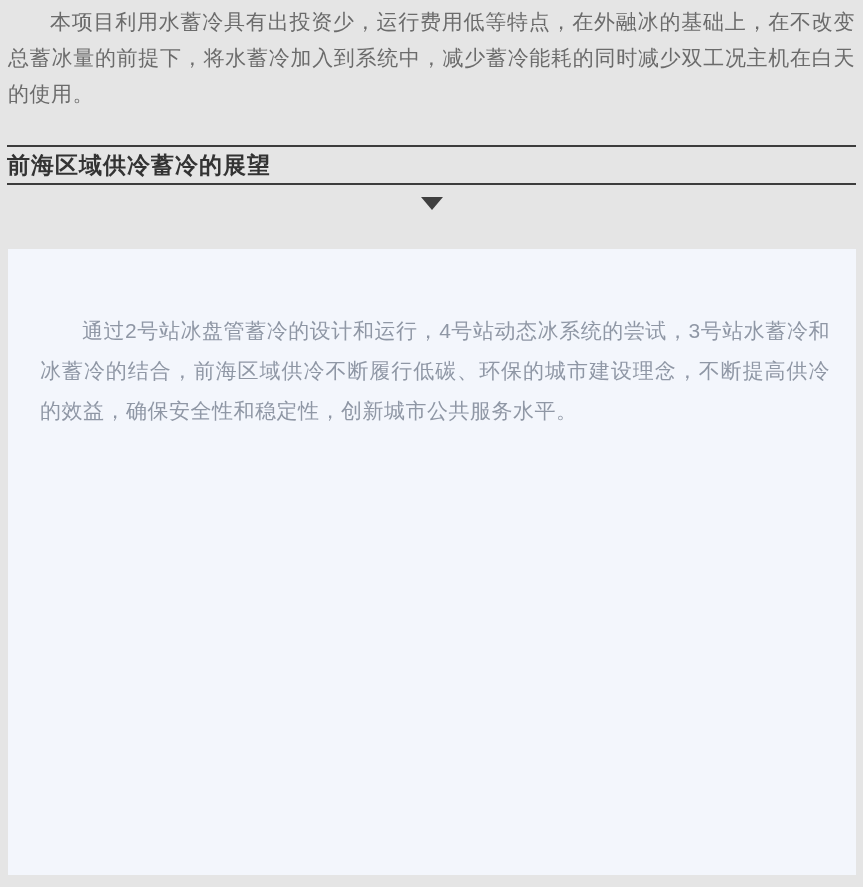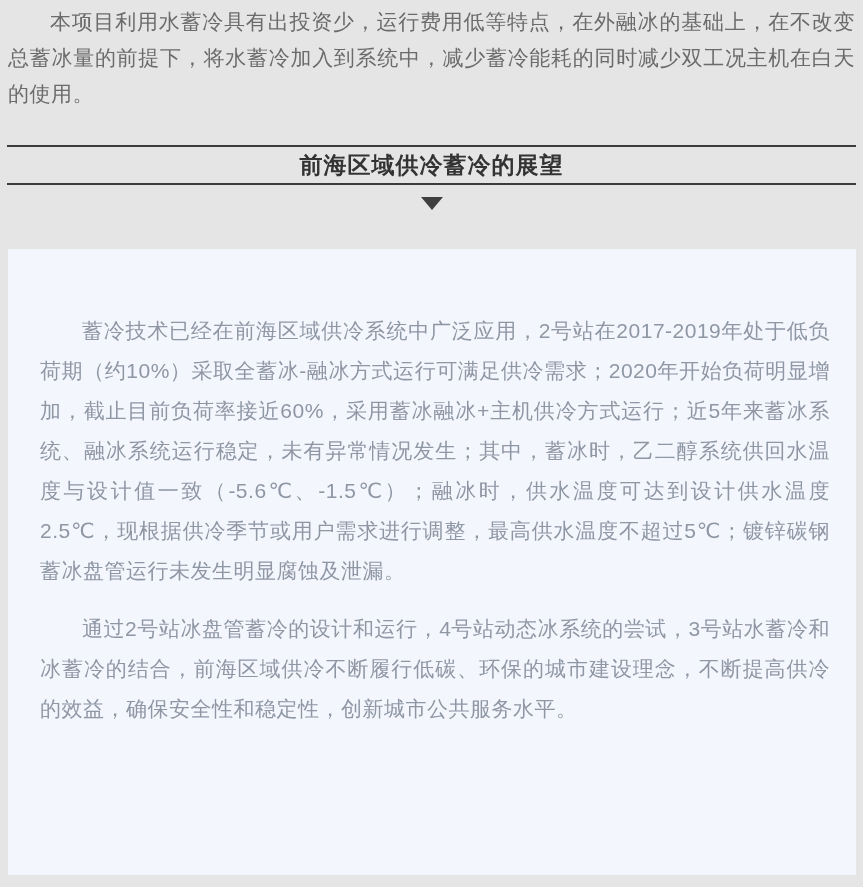--- a/index.html
+++ b/index.html
@@ -23,21 +23,20 @@
     color: #6b6b6b;
     text-indent: 2em;
     text-align: justify;
     letter-spacing: 0.5px;
   }
   .section-heading {
     margin: 33px 7px 0 7px;
     border-top: 2px solid #3c3c3c;
     border-bottom: 2px solid #3c3c3c;
     padding: 5px 0;
-    text-align: center;
   }
   .section-heading h2 {
     margin: 0;
     font-size: 23px;
     line-height: 26px;
     font-weight: bold;
     color: #333333;
     letter-spacing: 1px;
   }
   .divider-arrow-wrap {
@@ -82,17 +81,16 @@
 
   <div class="section-heading">
     <h2>前海区域供冷蓄冷的展望</h2>
   </div>
 
   <div class="divider-arrow-wrap">
     <span class="triangle-down"></span>
   </div>
 
   <div class="highlight-box">
-    <p>蓄冷技术已经在前海区域供冷系统中广泛应用，2号站在2017-2019年处于低负荷期（约10%）采取全蓄冰-融冰方式运行可满足供冷需求；2020年开始负荷明显增加，截止目前负荷率接近60%，采用蓄冰融冰+主机供冷方式运行；近5年来蓄冰系统、融冰系统运行稳定，未有异常情况发生；其中，蓄冰时，乙二醇系统供回水温度与设计值一致（-5.6℃、-1.5℃）；融冰时，供水温度可达到设计供水温度2.5℃，现根据供冷季节或用户需求进行调整，最高供水温度不超过5℃；镀锌碳钢蓄冰盘管运行未发生明显腐蚀及泄漏。</p>
     <p>通过2号站冰盘管蓄冷的设计和运行，4号站动态冰系统的尝试，3号站水蓄冷和冰蓄冷的结合，前海区域供冷不断履行低碳、环保的城市建设理念，不断提高供冷的效益，确保安全性和稳定性，创新城市公共服务水平。</p>
   </div>
 
 </div>
 
 </body></html>

